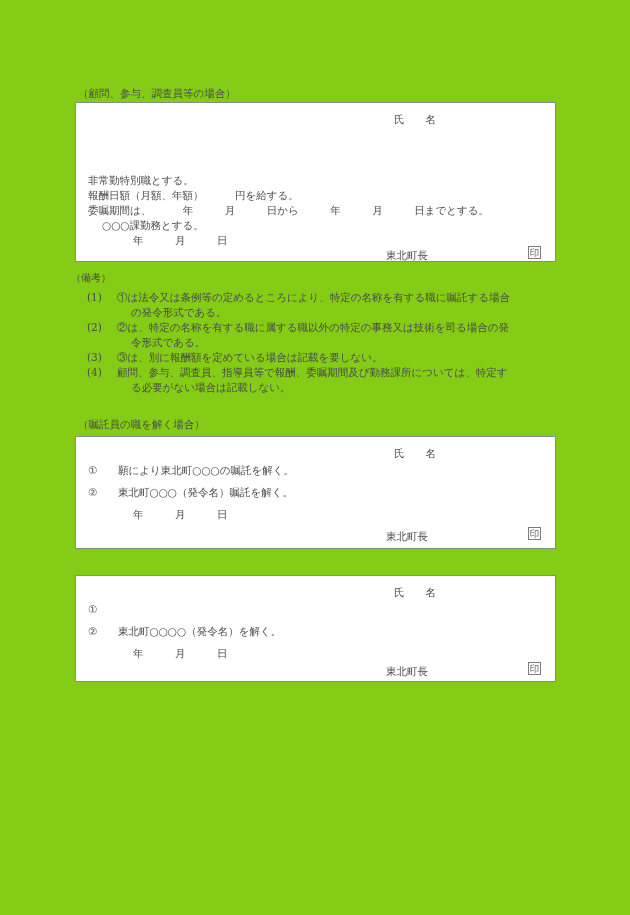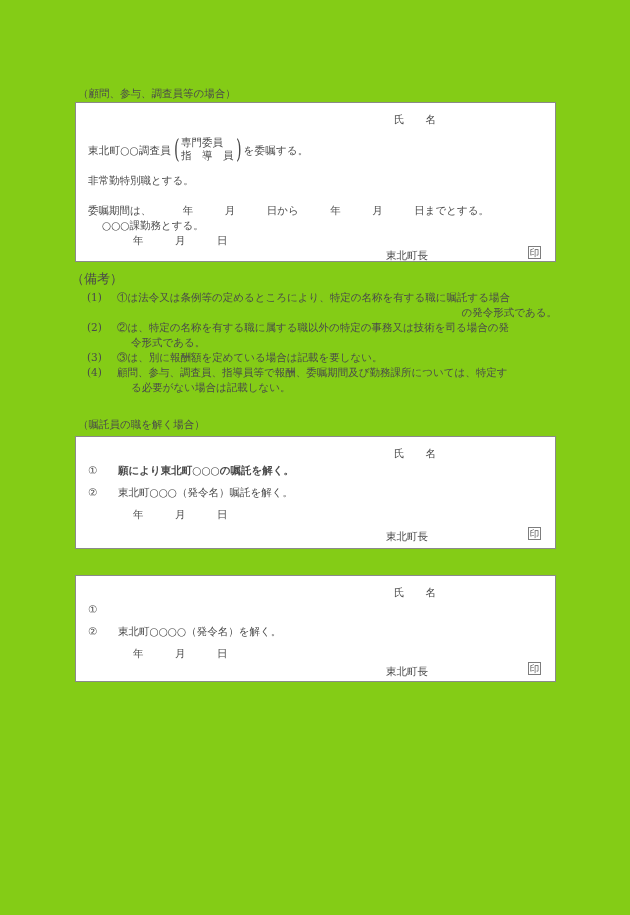--- a/index.html
+++ b/index.html
@@ -94,24 +94,25 @@
     justify-content: center;
     font-size: 10.5px;
     line-height: 13px;
     color: #4a4a4a;
   }
   .stack span { white-space: pre; display: block; }
 
   
   .notes-head {
     position: absolute;
-    font-size: 13px;
+    font-size: 10px;
     line-height: 14px;
     color: #4a4a4a;
     white-space: pre;
+    font-family: Liberation Mono, monospace;
   }
   .note-item {
     position: absolute;
     font-size: 10.5px;
     line-height: 15px;
     color: #4a4a4a;
   }
   .note-num {
     position: absolute;
     left: 0;
@@ -129,53 +130,42 @@
 <body>
 
 <div class="page">
 
   <div class="caption" style="left:78px; top:86px;">（顧問、参与、調査員等の場合）</div>
 
   <div class="formbox" style="left:75px; top:102px; width:481px; height:160px;">
 
     <div class="line" style="left:318px; top:9px;">氏　　名</div>
 
-    <div class="line" style="left:12px; top:34px; display:flex; align-items:center;">
-      <span class="jp" style="font-size:10.5px;">東北町○○調査員</span>
-      <span class="brackgroup">
-        <span class="brack">(</span>
-        <span class="stack">
-          <span>専門委員</span>
-          <span>指　導　員</span>
-        </span>
-        <span class="brack">)</span>
-      </span>
-      <span class="jp" style="font-size:10.5px;">を委嘱する。</span>
-    </div>
 
     <div class="line" style="left:12px; top:70px;">非常勤特別職とする。</div>
 
+    <div class="line" style="left:12px; top:85px;">報酬日額（月額、年額）　　　円を給する。</div>
 
     <div class="line" style="left:12px; top:100px;text-align:center;">委嘱期間は、　　　年　　　月　　　日から　　　年　　　月　　　日までとする。</div>
 
     <div class="line" style="left:26px; top:115px;">○○○課勤務とする。</div>
 
     <div class="line" style="left:57px; top:130px;">年　　　月　　　日</div>
 
     <div class="line" style="left:310px; top:145px;">東北町長</div>
 
     <div class="seal" style="left:452px; top:143px;">印</div>
   </div>
 
   <div class="notes-head" style="left:71px; top:272px;">（備考）</div>
 
   <div class="note-item" style="left:87px; top:290px; width:470px;">
     <span class="note-num">(1)</span>
     <span class="note-body">①は法令又は条例等の定めるところにより、特定の名称を有する職に嘱託する場合</span>
-    <span class="note-body cont" style="margin-left:44px;text-align:right;">の発令形式である。</span>
+    <span class="note-body cont" style="margin-left:44px;">の発令形式である。</span>
   </div>
 
   <div class="note-item" style="left:87px; top:320px; width:470px;">
     <span class="note-num">(2)</span>
     <span class="note-body">②は、特定の名称を有する職に属する職以外の特定の事務又は技術を司る場合の発</span>
     <span class="note-body cont" style="margin-left:44px;">令形式である。</span>
   </div>
 
   <div class="note-item" style="left:87px; top:350px; width:470px;">
     <span class="note-num">(3)</span>
@@ -188,21 +178,21 @@
     <span class="note-body cont" style="margin-left:44px;">る必要がない場合は記載しない。</span>
   </div>
 
   <div class="caption" style="left:78px; top:417px;">（嘱託員の職を解く場合）</div>
 
   <div class="formbox" style="left:75px; top:436px; width:481px; height:113px;">
 
     <div class="line" style="left:318px; top:9px;">氏　　名</div>
 
     <div class="line" style="left:12px; top:26px;">①</div>
-    <div class="line" style="left:42px; top:26px;font-weight:bold;">願により東北町○○○の嘱託を解く。</div>
+    <div class="line" style="left:42px; top:26px;">願により東北町○○○の嘱託を解く。</div>
 
     <div class="line" style="left:12px; top:48px;">②</div>
     <div class="line" style="left:42px; top:48px;">東北町○○○（発令名）嘱託を解く。</div>
 
     <div class="line" style="left:57px; top:70px;">年　　　月　　　日</div>
 
     <div class="line" style="left:310px; top:92px;">東北町長</div>
 
     <div class="seal" style="left:452px; top:90px;">印</div>
   </div>

